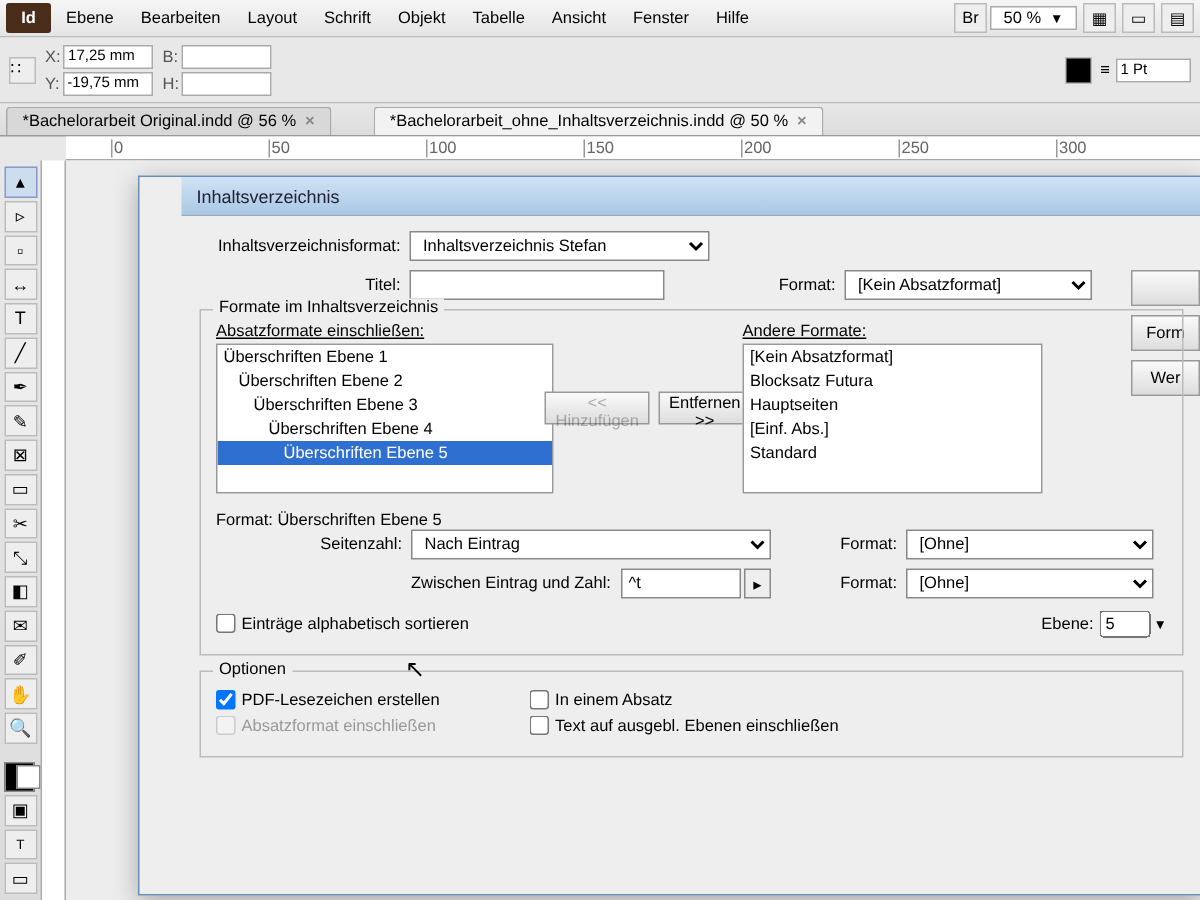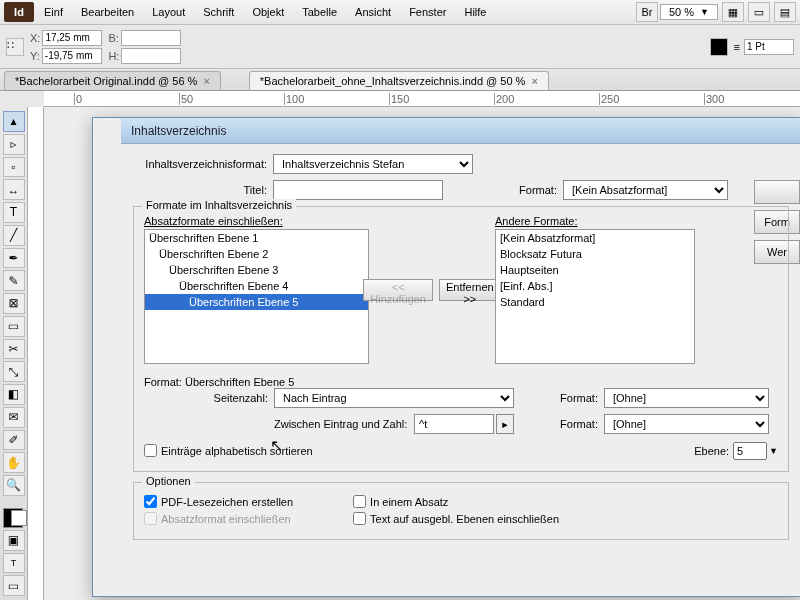--- a/index.html
+++ b/index.html
@@ -31,21 +31,21 @@
 .toolpanel .swatch2 { width: 16px; height: 16px; background: #fff; border: 1px solid #888; position: absolute; top: 8px; left: 8px; }
 .dialog { position: absolute; top: 117px; left: 92px; width: 710px; height: 480px; background: #eee; border: 1px solid #6a8fb5; box-shadow: 0 4px 16px rgba(0,0,0,.3); display: flex; flex-direction: column; padding-left: 28px; }
 .dialog .titlebar { background: linear-gradient(#cfe3f5,#a9c8e5); height: 26px; display: flex; align-items: center; padding: 0 10px; font-size: 12px; color: #223; border-bottom: 1px solid #9ab; }
 .dialog .body { padding: 10px 12px; flex: 1; position: relative; }
 .formrow { display: flex; align-items: center; margin-bottom: 6px; }
 .formrow label { text-align: right; padding-right: 6px; }
 .formrow select, .formrow input[type=text] { border: 1px solid #888; background: #fff; height: 20px; padding: 0 4px; }
 .sel-highlight { background: #3a74c4; color: #fff; }
 .fieldset { border: 1px solid #bbb; margin-top: 6px; padding: 8px 10px 10px; position: relative; }
 .fieldset .legend { position: absolute; top: -8px; left: 8px; background: #eee; padding: 0 4px; font-size: 11px; }
-.listbox { border: 1px solid #999; background: #fff; height: 135px; overflow-y: auto; width: 225px; }
+.listbox { border: 1px solid #999; background: #fff; height: 100px; overflow-y: auto; width: 225px; }
 .listbox .item { padding: 2px 4px; }
 .listbox .item.i1 { padding-left: 14px; }
 .listbox .item.i2 { padding-left: 24px; }
 .listbox .item.i3 { padding-left: 34px; }
 .listbox .item.i4 { padding-left: 44px; }
 .listbox .item.sel { background: #2f6fd0; color: #fff; }
 .midbtns { display: flex; flex-direction: row; gap: 6px; width: 110px; align-items: center; justify-content: center; }
 .midbtns button { width: 105px; height: 22px; border: 1px solid #999; background: linear-gradient(#fafafa,#ddd); }
 .twosplit { display: flex; gap: 8px; }
 .sidepanel { position: absolute; right: -1px; top: 36px; width: 48px; display: flex; flex-direction: column; gap: 6px; }
@@ -56,21 +56,21 @@
 .chkrow input { margin: 0; }
 .chkrow.disabled { color: #999; }
 .arrow { font-size: 9px; }
 .cursor { position: absolute; top: 436px; left: 270px; font-size: 16px; pointer-events: none; }
 </style>
 </head>
 <body>
 
 <div class="menubar">
   <div class="logo">Id</div>
-  <span class="menu">Einf</span>
+  <span class="menu">Ebene</span>
   <span class="menu">Bearbeiten</span>
   <span class="menu">Layout</span>
   <span class="menu">Schrift</span>
   <span class="menu">Objekt</span>
   <span class="menu">Tabelle</span>
   <span class="menu">Ansicht</span>
   <span class="menu">Fenster</span>
   <span class="menu">Hilfe</span>
   <div class="spacer"></div>
   <div class="icon-btn">Br</div>

